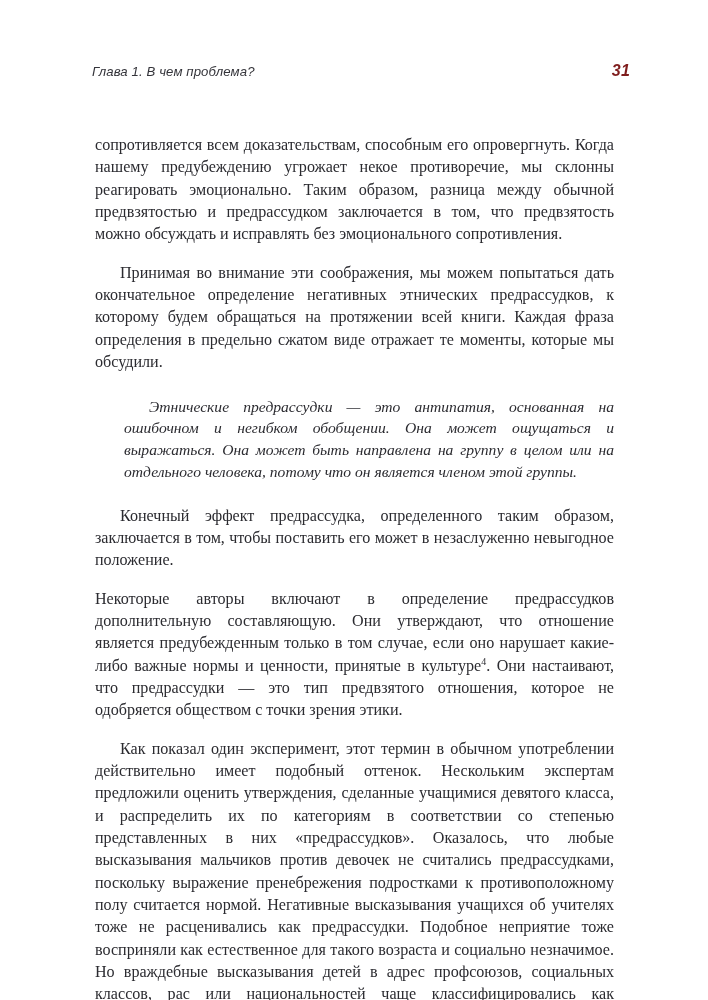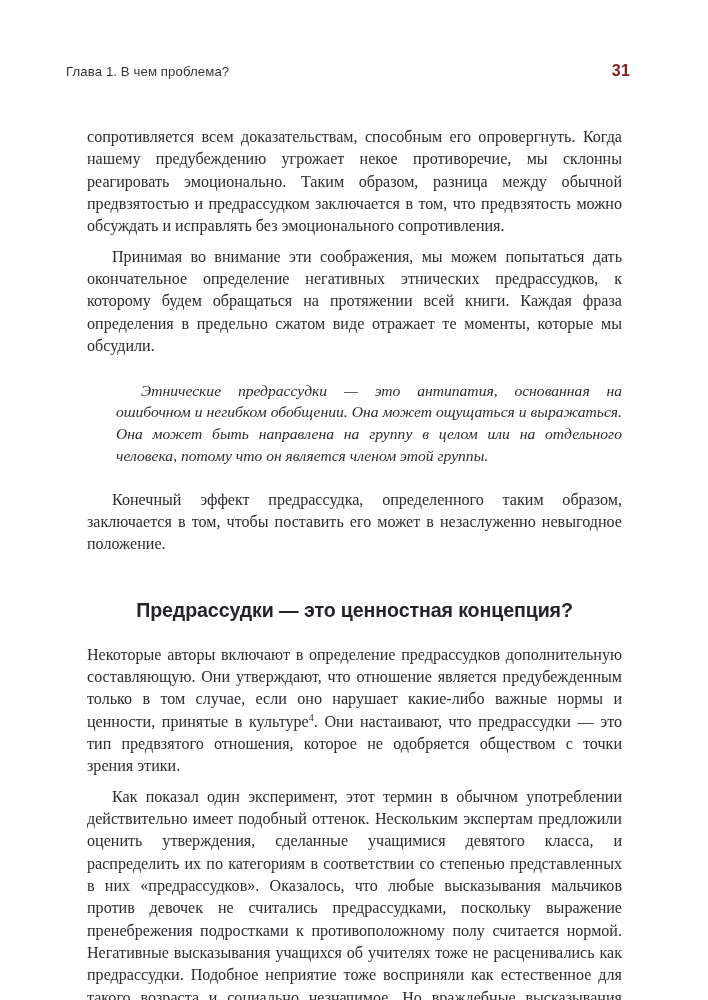--- a/index.html
+++ b/index.html
@@ -17,26 +17,27 @@
     background: #ffffff;
     box-sizing: border-box;
     overflow: hidden;
     -webkit-font-smoothing: antialiased;
   }
 
   
   .running-head {
     position: absolute;
     top: 62px;
-    left: 66px;
+    left: 92px;
     right: 78px;
     height: 22px;
     display: flex;
     align-items: baseline;
     justify-content: space-between;
+    font-style: italic;
   }
 
   .running-head-title {
     font-family: "Liberation Sans", sans-serif;
     font-size: 13.2px;
     font-weight: 400;
     color: #34343a;
     letter-spacing: 0.1px;
     white-space: nowrap;
   }
@@ -51,21 +52,21 @@
 
   
   .textblock {
     position: absolute;
     top: 118px;
     left: 79px;
     width: 551px;
   }
 
   p {
-    margin: 8px;
+    margin: 16px;
     font-family: "Liberation Serif", serif;
     font-size: 16.1px;
     line-height: 22.35px;
     color: #2b2b30;
     text-align: justify;
     text-justify: inter-word;
     hyphens: manual;
   }
 
   p.indent {
@@ -128,21 +129,20 @@
     <p class="noindent">сопротивляется всем доказательствам, способным его опровергнуть. Когда нашему предубеждению угрожает некое противоречие, мы склонны реагировать эмоционально. Таким образом, разница между обычной предвзятостью и предрассудком заключается в том, что предвзятость можно обсуждать и исправлять без эмоционального сопротивления.</p>
 
     <p class="indent">Принимая во внимание эти соображения, мы можем попытаться дать окончательное определение негативных этнических предрассудков, к которому будем обращаться на протяжении всей книги. Каждая фраза определения в предельно сжатом виде отражает те моменты, которые мы обсудили.</p>
 
     <blockquote class="blockquote">
       <p class="indent">Этнические предрассудки — это антипатия, основанная на ошибочном и негибком обобщении. Она может ощущаться и выражаться. Она может быть направлена на группу в целом или на отдельного человека, потому что он является членом этой группы.</p>
     </blockquote>
 
     <p class="indent">Конечный эффект предрассудка, определенного таким образом, заключается в том, чтобы поставить его может в незаслуженно невыгодное положение.</p>
 
-    <h2 class="section-heading">Предрассудки — это ценностная концепция?</h2>
 
     <p class="noindent"><span>Некоторые авторы включают в определение предрассудков дополнительную составляющую. Они утверждают, что отношение является предубежденным только в том случае, если оно нарушает какие-либо важные нормы и ценности, принятые в культуре</span><sup>4</sup><span>. Они настаивают, что предрассудки — это тип предвзятого отношения, которое не одобряется обществом с точки зрения этики.</span></p>
 
     <p class="indent"><span>Как показал один эксперимент, этот термин в обычном употреблении действительно имеет подобный оттенок. Нескольким экспертам предложили оценить утверждения, сделанные учащимися девятого класса, и распределить их по категориям в соответствии со степенью представленных в них «предрассудков». Оказалось, что любые высказывания мальчиков против девочек не считались предрассудками, поскольку выражение пренебрежения подростками к противоположному полу считается нормой. Негативные высказывания учащихся об учителях тоже не расценивались как предрассудки. Подобное неприятие тоже восприняли как естественное для такого возраста и социально незначимое. Но враждебные высказывания детей в адрес профсоюзов, социальных классов, рас или национальностей чаще классифицировались как «предрассудки»</span><sup>5</sup><span>.</span></p>
 
     <p class="indent">Короче говоря, на мнение экспертов повлияла социальная значимость несправедливого отношения. Пятнадцатилетний юноша, который «пренебрегает» девочками, не считается предубежденным в отличие от того, кто «пренебрегает» представителями других национальностей.</p>
 
   </div>
 
 </div>

